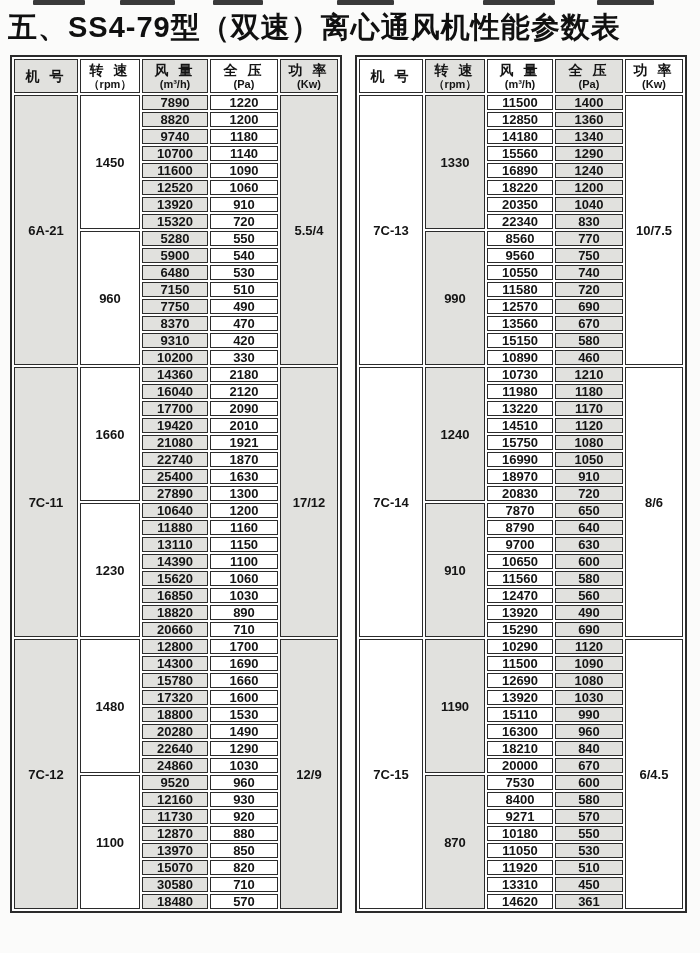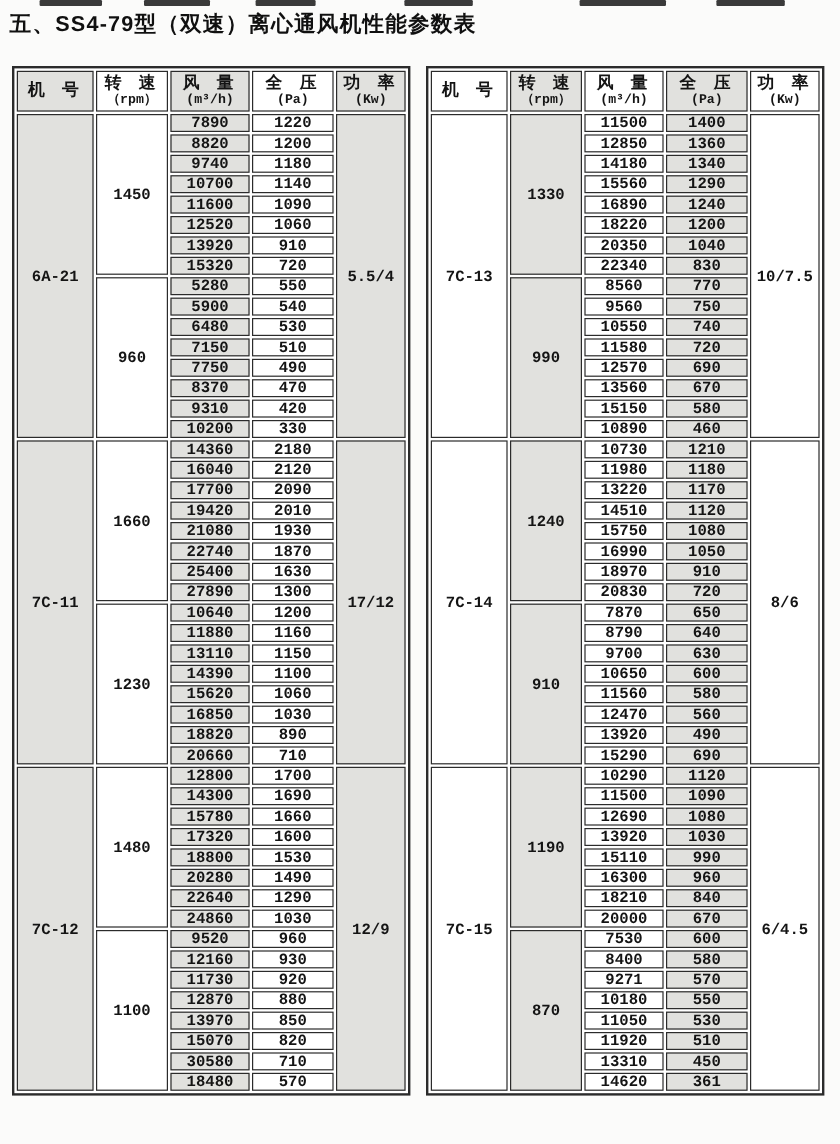--- a/index.html
+++ b/index.html
@@ -10,31 +10,30 @@
     font-weight:bold;color:#141414;
     position:relative;overflow:hidden;
   }
   
   .remnant{position:absolute;top:0;height:5px;background:#3a3a3a;border-radius:1px;}
   .r1{left:33px;width:52px;} .r2{left:120px;width:55px;} .r3{left:213px;width:50px;}
   .r4{left:337px;width:57px;} .r5{left:483px;width:72px;} .r6{left:597px;width:57px;}
 
   .title{
     position:absolute;left:8px;top:8px;
-    font-size:18px;letter-spacing:1px;margin:0;
+    font-size:29px;letter-spacing:1px;margin:0;
     color:#101010;white-space:nowrap;
   }
 
   .tables{position:absolute;left:10px;top:55px;display:flex;gap:13px;}
 
   table.spec{
     border-collapse:separate;border-spacing:2px;
     border:2px solid #2b2b2b;background:#ffffff;
     table-layout:fixed;
-    font-family:Liberation Mono, monospace;
   }
   table.spec col.c-model{width:64px;}
   table.spec col.c-speed{width:60px;}
   table.spec col.c-airflow{width:66px;}
   table.spec col.c-pressure{width:68px;}
   table.spec col.c-power{width:58px;}
 
   table.spec th, table.spec td{
     border:1px solid #2b2b2b;
     text-align:center;vertical-align:middle;
@@ -175,21 +174,21 @@
         <tr>
           <td class="shaded">17700</td>
           <td>2090</td>
         </tr>
         <tr>
           <td class="shaded">19420</td>
           <td>2010</td>
         </tr>
         <tr>
           <td class="shaded">21080</td>
-          <td>1930</td>
+          <td>1921</td>
         </tr>
         <tr>
           <td class="shaded">22740</td>
           <td>1870</td>
         </tr>
         <tr>
           <td class="shaded">25400</td>
           <td>1630</td>
         </tr>
         <tr>

